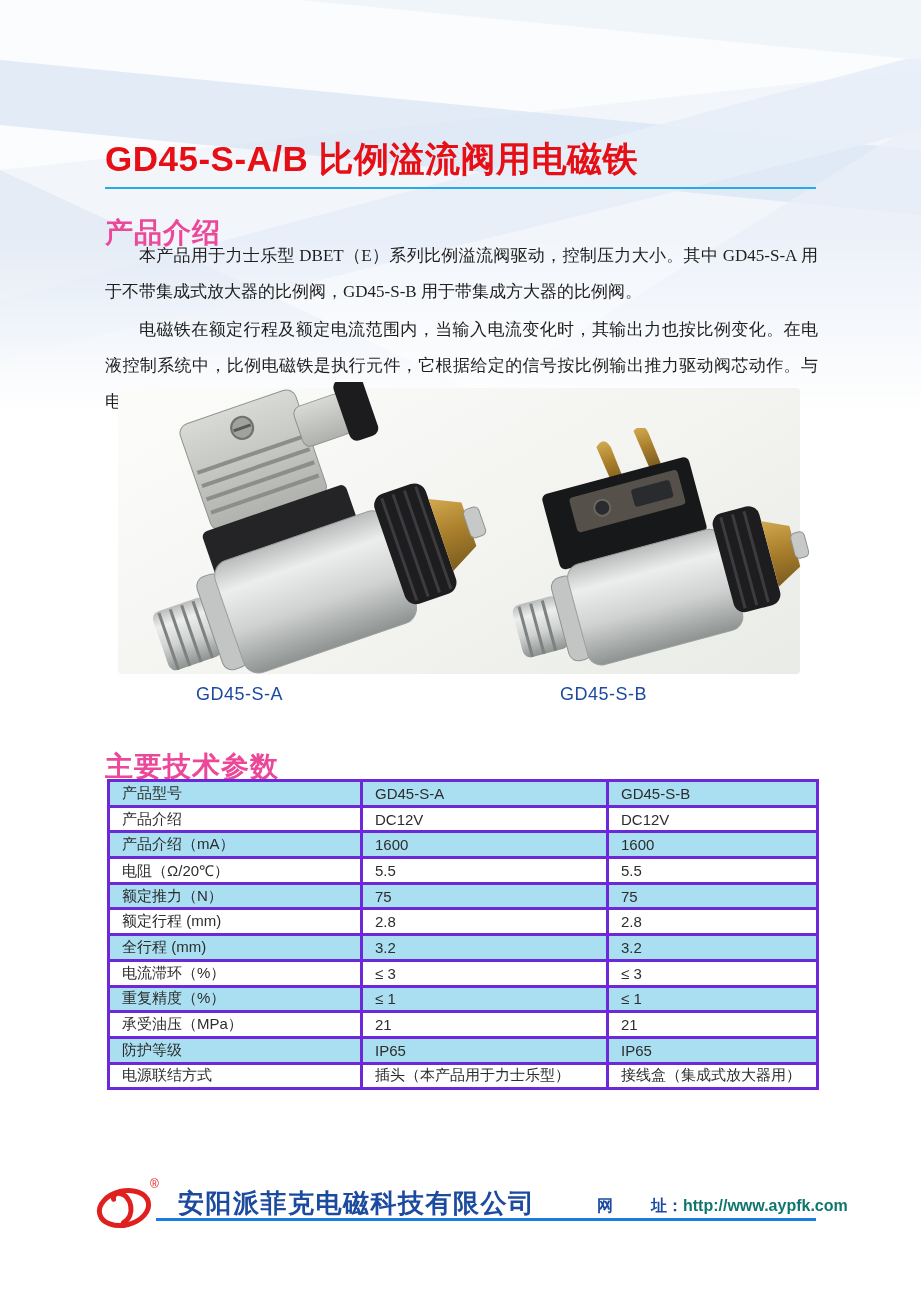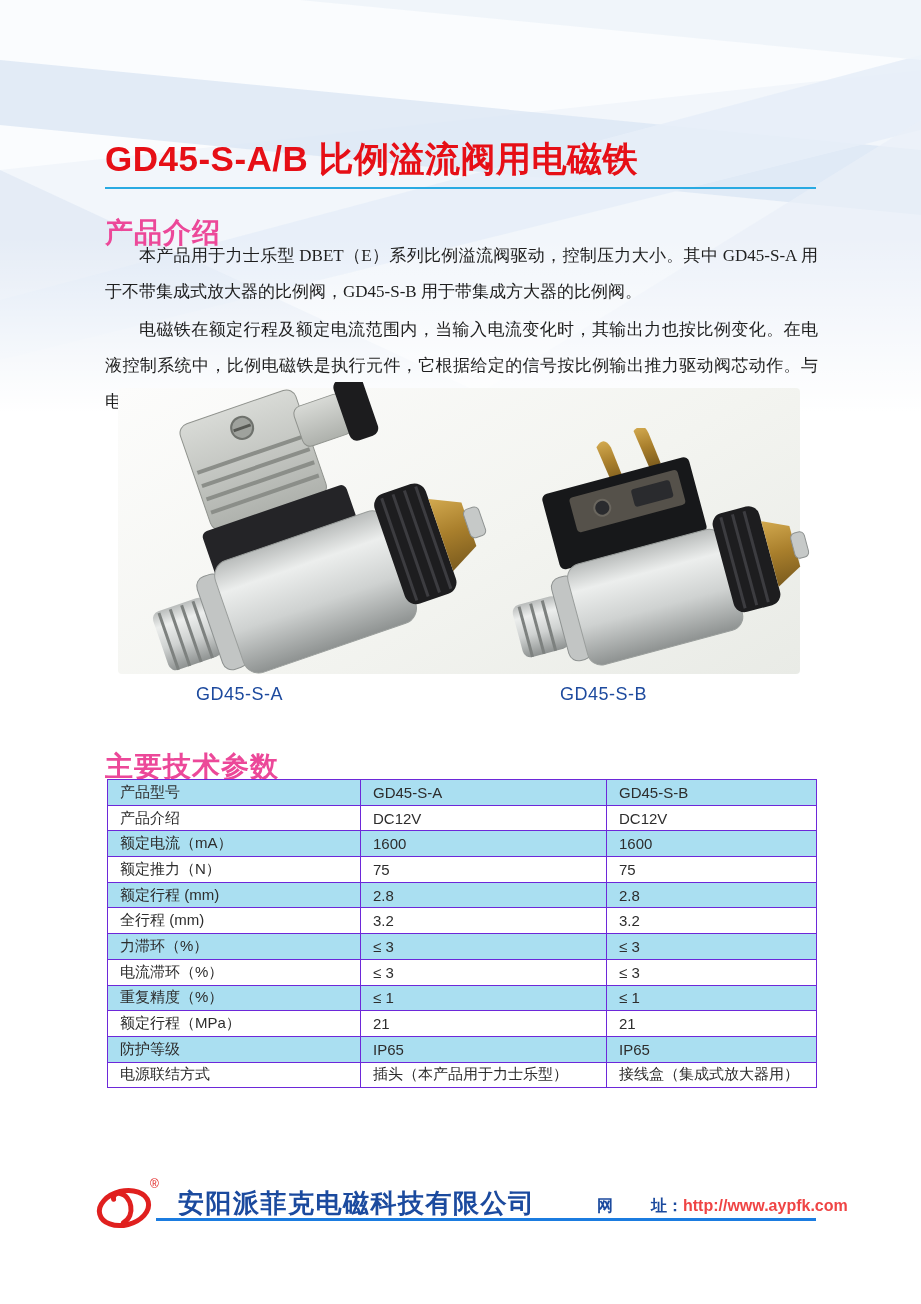--- a/index.html
+++ b/index.html
@@ -44,40 +44,40 @@
     position:absolute; top:684px; font-size:18px; color:#1d4a9e; letter-spacing:0.5px;
   }
   #caption-a { left:196px; }
   #caption-b { left:560px; }
   
   .spec-table {
     position:absolute; left:107px; top:779px; width:709px;
     border-collapse:collapse; table-layout:fixed;
   }
   .spec-table td {
-    border:1px solid #6d28d9; height:25.7px; padding:0 8px 0 12px;
+    border:3px solid #6d28d9; height:25.7px; padding:0 8px 0 12px;
     font-size:15px; color:#2d2d2d; vertical-align:middle; white-space:nowrap;
   }
   .spec-table tr:nth-child(odd)  td { background:#aadff1; }
   .spec-table tr:nth-child(even) td { background:#ffffff; }
   .col-name  { width:253px; }
   .col-a     { width:246px; }
   .col-b     { width:210px; }
   
   .footer-logo { position:absolute; left:94px; top:1176px; }
   .company-name {
     position:absolute; left:178px; top:1186px;
     font-size:26px; font-weight:bold; color:#1b4a9e; letter-spacing:1.5px; white-space:nowrap;
   }
   .site-block {
     position:absolute; left:597px; top:1196px; width:219px;
     font-size:16px; font-weight:600; color:#1b4a9e; white-space:nowrap;
   }
   .site-block .gap { display:inline-block; width:38px; }
-  .site-url { color:#ef4444; text-decoration:none; }
+  .site-url { color:#0f766e; text-decoration:none; }
   .footer-rule { position:absolute; left:156px; top:1218px; width:660px; height:3px; background:#1b7ce0; }
 </style>
 </head>
 <body>
 
 <div class="header-bg">
   <svg width="921" height="430" viewBox="0 0 921 430">
     <rect x="0" y="0" width="921" height="430" fill="#f2f6fb"></rect>
     <polygon points="0,0 921,0 921,70 0,170" fill="#fafcfe"></polygon>
     <polygon points="0,60 921,150 921,215 0,125" fill="#dde7f4" opacity="0.85"></polygon>
@@ -223,56 +223,56 @@
         <td>产品型号</td>
         <td>GD45-S-A</td>
         <td>GD45-S-B</td>
       </tr>
       <tr>
         <td>产品介绍</td>
         <td>DC12V</td>
         <td>DC12V</td>
       </tr>
       <tr>
-        <td>额定电流（mA）</td>
+        <td>产品介绍（mA）</td>
         <td>1600</td>
         <td>1600</td>
+      </tr>
+      <tr>
+        <td>电阻（Ω/20℃）</td>
+        <td>5.5</td>
+        <td>5.5</td>
       </tr>
       <tr>
         <td>额定推力（N）</td>
         <td>75</td>
         <td>75</td>
       </tr>
       <tr>
         <td>额定行程 (mm)</td>
         <td>2.8</td>
         <td>2.8</td>
       </tr>
       <tr>
         <td>全行程 (mm)</td>
         <td>3.2</td>
         <td>3.2</td>
       </tr>
       <tr>
-        <td>力滞环（%）</td>
-        <td>≤ 3</td>
-        <td>≤ 3</td>
-      </tr>
-      <tr>
         <td>电流滞环（%）</td>
         <td>≤ 3</td>
         <td>≤ 3</td>
       </tr>
       <tr>
         <td>重复精度（%）</td>
         <td>≤ 1</td>
         <td>≤ 1</td>
       </tr>
       <tr>
-        <td>额定行程（MPa）</td>
+        <td>承受油压（MPa）</td>
         <td>21</td>
         <td>21</td>
       </tr>
       <tr>
         <td>防护等级</td>
         <td>IP65</td>
         <td>IP65</td>
       </tr>
       <tr>
         <td>电源联结方式</td>

